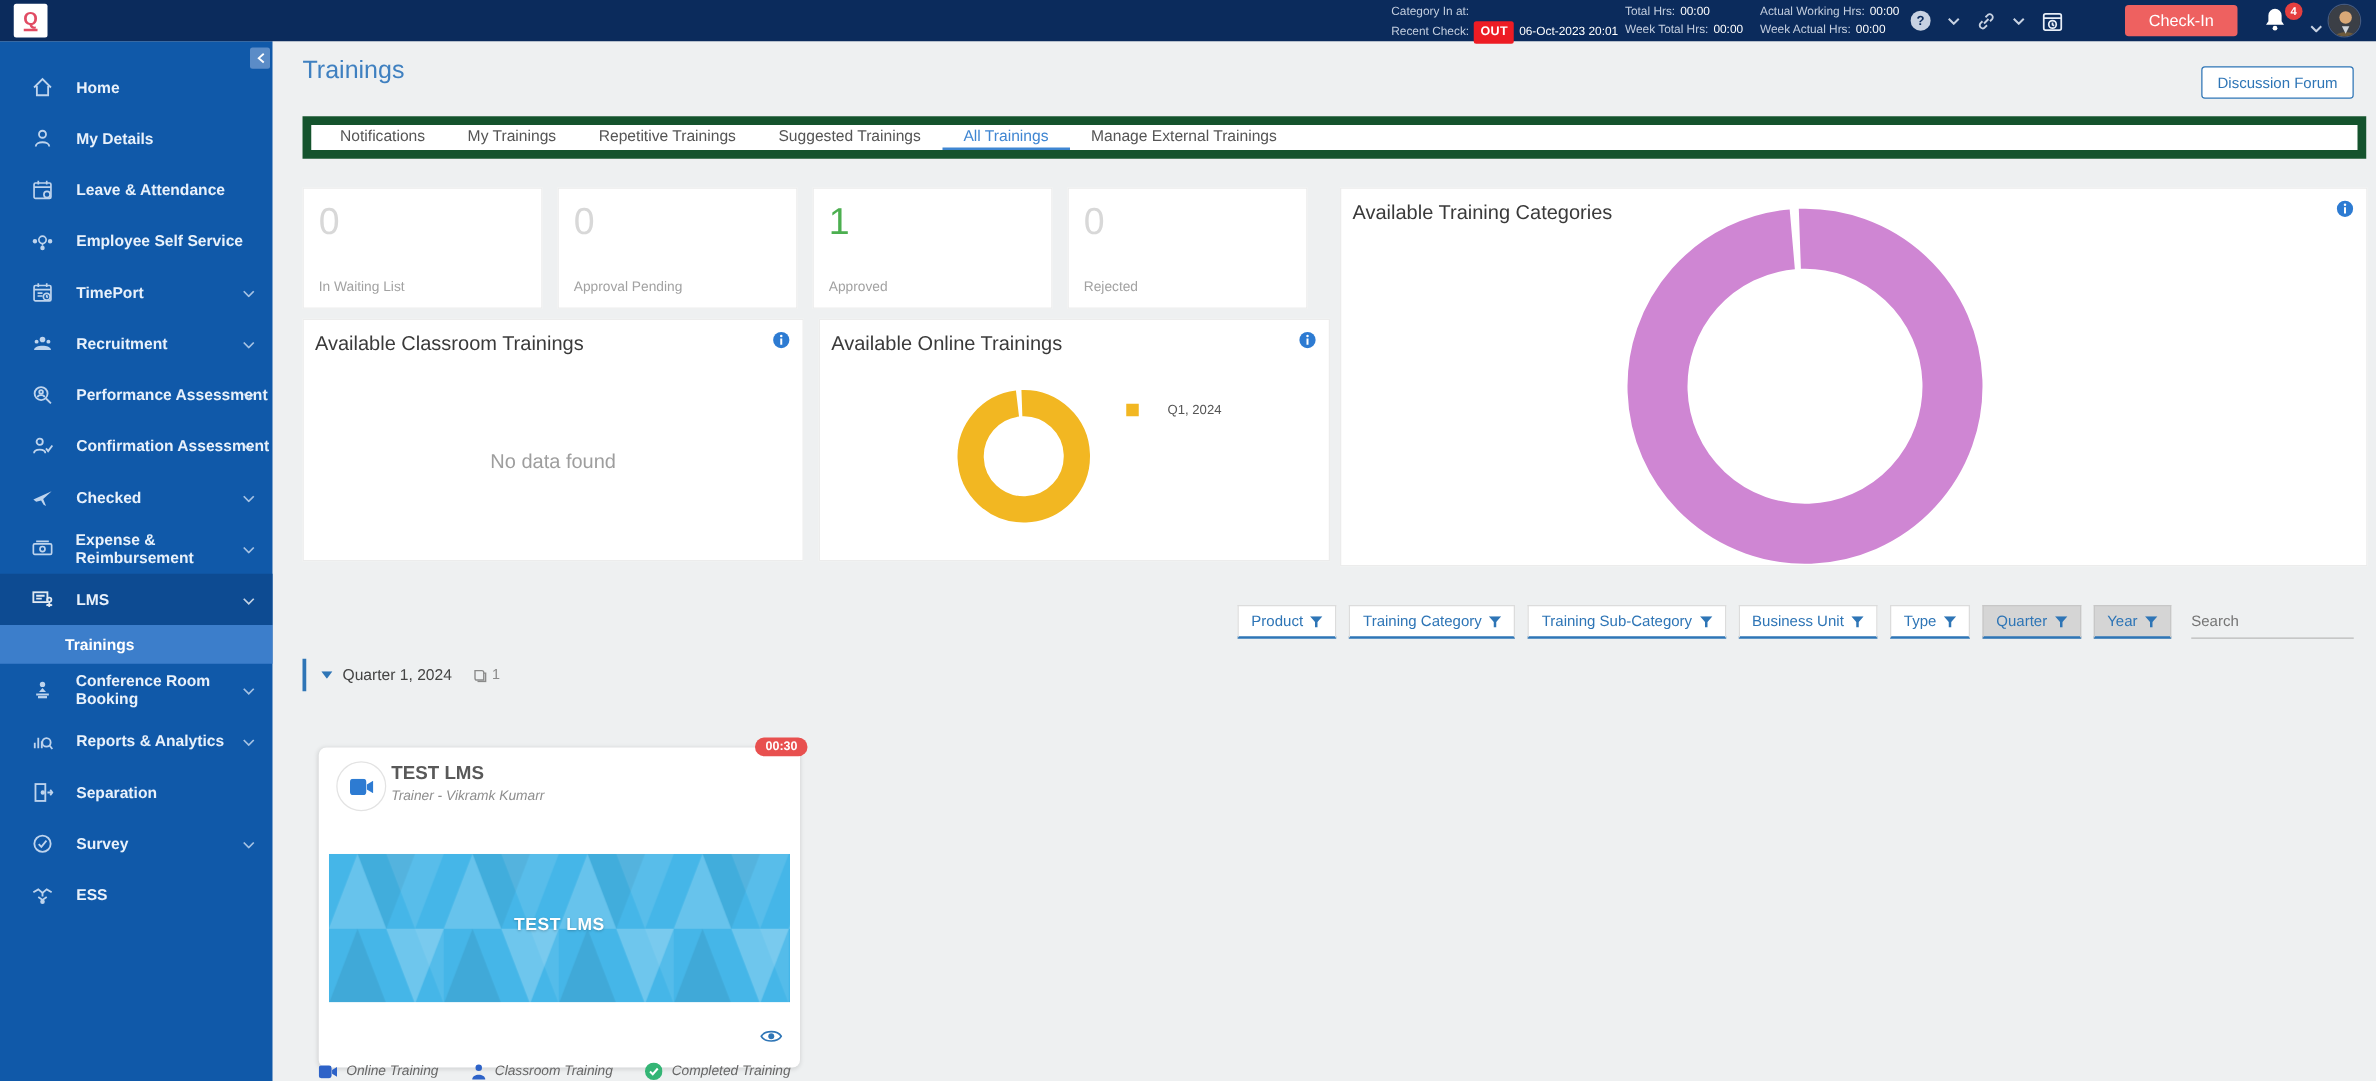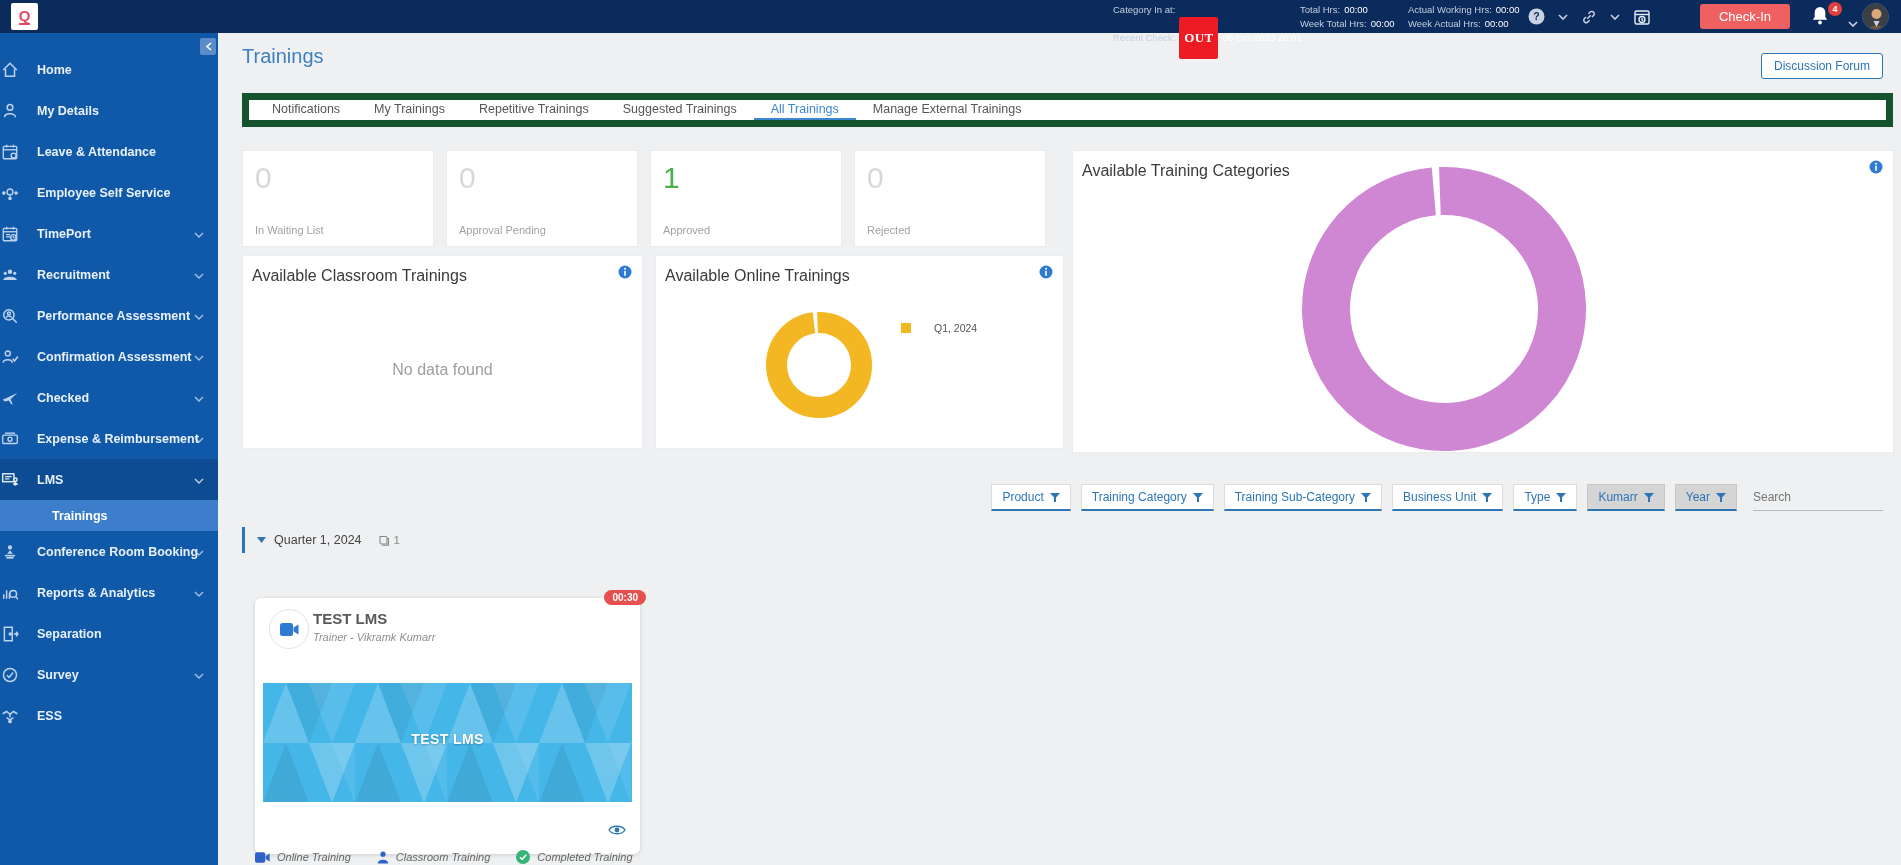--- a/index.html
+++ b/index.html
@@ -8,43 +8,43 @@
 
   
   .topbar { position:absolute; left:0; top:0; width:1901px; height:33px;
     background:#0b2b5c; z-index:30; }
   .logo-box { position:absolute; left:11px; top:3px; width:27px; height:27px;
     background:#fff; border-radius:2px; display:flex; align-items:center; justify-content:center; }
   .logo-letter { color:#e14b63; font-size:15px; font-weight:700; border-bottom:2px solid #e14b63; line-height:15px; }
   .tb-block { position:absolute; top:3px; font-size:9.5px; line-height:14px; color:#c3cedf; }
   .tb-row { display:flex; align-items:center; gap:4px; white-space:nowrap; }
   .tb-val { color:#fff; }
-  .out-badge { background:#ed1c24; color:#fff; font-size:13px; font-weight:700;
-    padding:14px 5px; border-radius:2px; letter-spacing:.3px;font-family:Liberation Serif, serif; }
+  .out-badge { background:#ed1c24; color:#fff; font-size:10px; font-weight:700;
+    padding:2px 5px; border-radius:2px; letter-spacing:.3px; }
   .tb-icons { position:absolute; left:1528px; top:0; height:33px; display:flex; align-items:center; gap:13px; }
   .tb-icon { display:flex; align-items:center; justify-content:center; }
   .chk-btn { position:absolute; left:1700px; top:4px; width:90px; height:25px;
     background:#ee6160; color:#fff; border:none; border-radius:3px; font-size:13px;
     font-family:"Liberation Sans",sans-serif; cursor:pointer; }
   .bell-wrap { position:absolute; left:1810px; top:5px; width:26px; height:24px; }
   .bell-badge { position:absolute; right:-6px; top:-3px; min-width:14px; height:14px;
     background:#e43f3f; border-radius:8px; color:#fff; font-size:9px; font-weight:700;
     display:flex; align-items:center; justify-content:center; padding:0 3px; }
   .tb-caret2 { position:absolute; left:1848px; top:13px; }
   .avatar { position:absolute; left:1862px; top:3px; width:27px; height:27px;
     border-radius:50%; background:#2a2a2a; overflow:hidden; border:1px solid #44597e; }
 
   
   .sidebar { position:absolute; left:0; top:33px; width:218px; height:832px;
     background:#1059a9; z-index:20; padding-top:16px; }
   .collapse-btn { position:absolute; right:2px; top:5px; width:16px; height:17px;
     background:#5b8cc7; border:none; border-radius:2px; display:flex; align-items:center;
     justify-content:center; cursor:pointer; }
   .side-item { position:relative; height:41px; display:flex; align-items:center;
-    padding-left:0; color:#e8f1fb; font-size:12.5px; font-weight:600; cursor:pointer; }
+    padding-left:24px; color:#e8f1fb; font-size:12.5px; font-weight:600; cursor:pointer; }
   .side-item .s-ico { width:20px; height:20px; margin-right:17px; display:flex;
     align-items:center; justify-content:center; opacity:.88; }
   .side-item .s-chev { position:absolute; right:14px; opacity:.75; }
   .side-item.active-parent { background:#0d4b92; }
   .side-sub { height:31px; display:flex; align-items:center; padding-left:52px;
     color:#fff; font-size:12.5px; font-weight:600; background:#3c7ecb; cursor:pointer; }
 
   
   .main { position:absolute; left:218px; top:33px; width:1683px; height:832px; }
   .page-title { position:absolute; left:24px; top:12px; font-size:20px; color:#3f80c0; font-weight:500; }
@@ -540,21 +540,21 @@
           <path d="M0 0 H10 L6 4.5 V9 H4 V4.5 Z" fill="#2e75b6"></path>
         </svg>
     </button>
     <button class="f-btn">
       <span>Type</span>
       <svg width="10" height="9" viewBox="0 0 10 9">
           <path d="M0 0 H10 L6 4.5 V9 H4 V4.5 Z" fill="#2e75b6"></path>
         </svg>
     </button>
     <button class="f-btn selected">
-      <span>Kumarr</span>
+      <span>Quarter</span>
       <svg width="10" height="9" viewBox="0 0 10 9">
           <path d="M0 0 H10 L6 4.5 V9 H4 V4.5 Z" fill="#2e75b6"></path>
         </svg>
     </button>
     <button class="f-btn selected">
       <span>Year</span>
       <svg width="10" height="9" viewBox="0 0 10 9">
           <path d="M0 0 H10 L6 4.5 V9 H4 V4.5 Z" fill="#2e75b6"></path>
         </svg>
     </button>

